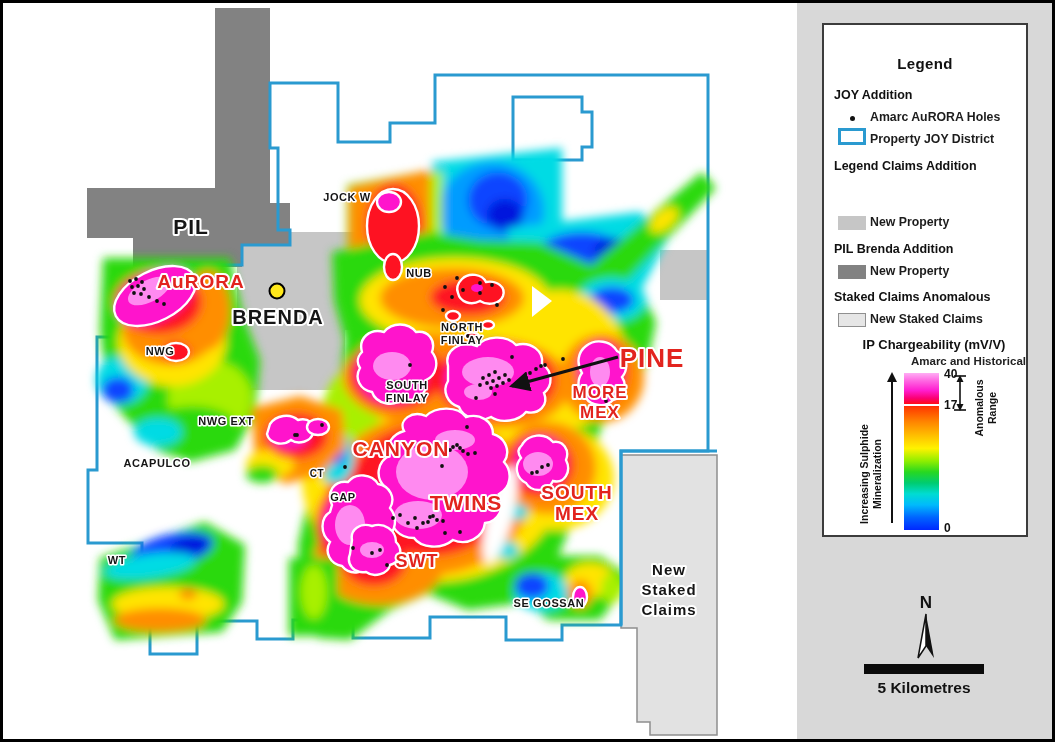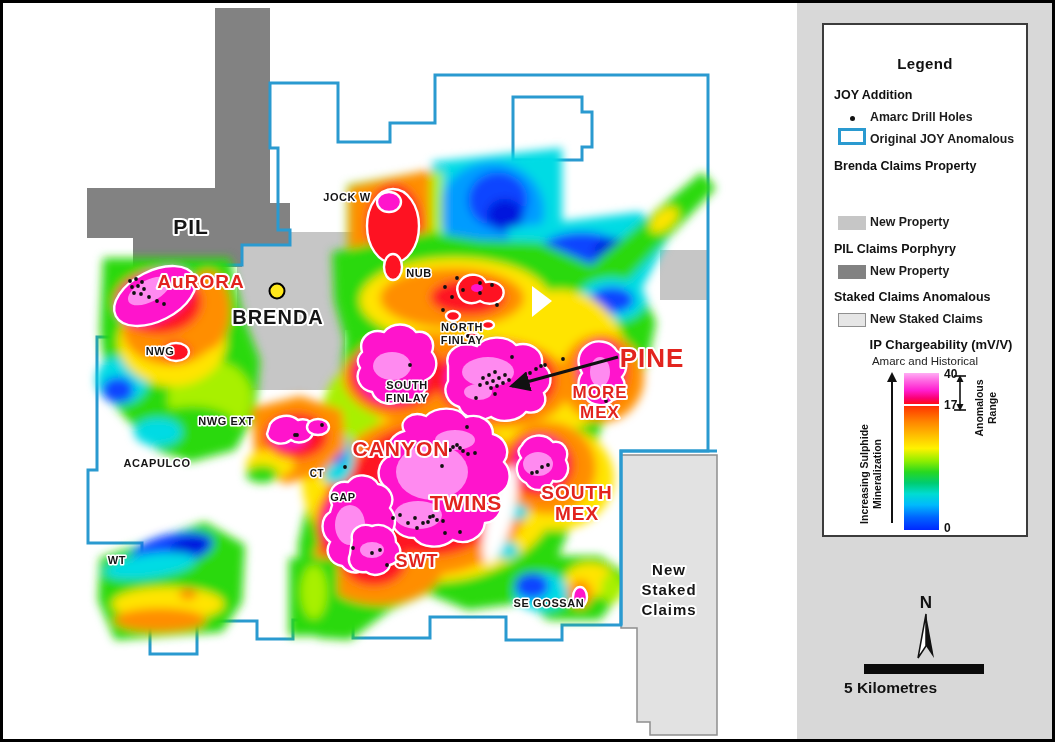--- a/index.html
+++ b/index.html
@@ -23,34 +23,34 @@
   .lg-row{position:absolute;left:10px;width:188px;display:flex;align-items:flex-start;}
   .sw-col{width:36px;flex:0 0 36px;display:flex;justify-content:center;align-items:center;min-height:16px;}
   .lg-lab{font-size:12.3px;font-weight:600;color:#1c1c1c;line-height:15px;}
   .sw-dot{width:5px;height:5px;border-radius:50%;background:#111;}
   .sw-joy{width:28px;height:17px;background:#fff;border:3px solid #2a9ad0;}
   .sw-dep{width:11px;height:11px;border-radius:50%;background:#ffe81a;border:1.6px solid #000;}
   .sw-brenda{width:28px;height:14px;background:#c6c6c6;}
   .sw-pil{width:28px;height:14px;background:#828282;}
   .sw-staked{width:28px;height:14px;background:#e6e6e6;border:1px solid #909090;}
 
-  .cb-title{position:absolute;top:312px;left:16px;width:100%;text-align:center;font-size:13px;font-weight:800;color:#111;}
-  .cb-sub{position:absolute;top:330px;left:0;width:100%;text-align:center;font-size:11.5px;font-weight:400;color:#222;}
+  .cb-title{position:absolute;top:312px;left:9px;width:100%;text-align:center;font-size:13px;font-weight:800;color:#111;}
+  .cb-sub{position:absolute;top:330px;left:0;width:100%;text-align:right;font-size:11.5px;font-weight:700;color:#222;}
   .cb-bar{position:absolute;left:80px;top:348px;width:35px;height:157px;
     background:linear-gradient(180deg,#ffaef4 0%,#ff66e2 5%,#ff1ed0 11%,#fb0074 16%,#ff0a1c 19.5%,#ff3c00 22%,#ff8400 31%,#ffc000 40%,#fff200 48%,#90ee00 56%,#28d820 63%,#00cc70 70%,#00dcd2 77%,#00bafc 84%,#0064ff 92%,#0028ff 100%);}
   .cb-14line{position:absolute;left:0;top:31px;width:100%;height:2px;background:#fff;}
   .cb-tick{position:absolute;left:120px;font-size:12px;font-weight:800;color:#111;}
   .arrow-line{position:absolute;left:67px;top:356px;width:2px;height:142px;background:#111;}
   .arrow-head{position:absolute;left:63px;top:347px;width:0;height:0;border-left:5px solid transparent;border-right:5px solid transparent;border-bottom:10px solid #111;}
   .rot-left{position:absolute;left:-28px;top:436px;width:150px;transform:rotate(-90deg);text-align:center;font-size:10.5px;font-weight:800;color:#111;line-height:13px;}
   .rot-right{position:absolute;left:107px;top:370px;width:110px;transform:rotate(-90deg);text-align:center;font-size:10.5px;font-weight:800;color:#111;line-height:13px;}
 
   .compass{position:absolute;left:103px;top:589px;}
   .scalebar{position:absolute;left:67px;top:661px;width:120px;height:10px;background:#0b0b0b;}
-  .scalelab{position:absolute;left:47px;top:676px;width:160px;text-align:left;font-size:15.5px;font-weight:600;color:#111;}
+  .scalelab{position:absolute;left:47px;top:676px;width:160px;text-align:center;font-size:15.5px;font-weight:600;color:#111;}
 </style>
 </head>
 <body>
 
 <div class="stage">
   <div class="map-area"></div>
   <div class="panel"></div>
 
   <svg id="map" viewBox="0 0 1055 742">
     <defs>
@@ -325,38 +325,38 @@
   </svg>
 
   <div class="legend-box">
     <div class="lg-title">Legend</div>
 
     <div class="lg-head" style="top:63px">JOY Addition</div>
     <div class="lg-row" style="top:85px">
       <div class="sw-col">
           <span class="sw-dot"></span>
         </div>
-      <div class="lg-lab">Amarc Drill Holes</div>
+      <div class="lg-lab">Amarc AuRORA Holes</div>
     </div>
     <div class="lg-row" style="top:103px">
       <div class="sw-col">
           <span class="sw-joy"></span>
         </div>
-      <div class="lg-lab" style="padding-top:4px">Original JOY Anomalous</div>
-    </div>
-
-    <div class="lg-head" style="top:134px">Brenda Claims Property</div>
+      <div class="lg-lab" style="padding-top:4px">Property JOY District</div>
+    </div>
+
+    <div class="lg-head" style="top:134px">Legend Claims Addition</div>
     <div class="lg-row" style="top:190px">
       <div class="sw-col">
           <span class="sw-brenda"></span>
         </div>
       <div class="lg-lab">New Property</div>
     </div>
 
-    <div class="lg-head" style="top:217px">PIL Claims Porphyry</div>
+    <div class="lg-head" style="top:217px">PIL Brenda Addition</div>
     <div class="lg-row" style="top:239px">
       <div class="sw-col">
           <span class="sw-pil"></span>
         </div>
       <div class="lg-lab">New Property</div>
     </div>
 
     <div class="lg-head" style="top:265px">Staked Claims Anomalous</div>
     <div class="lg-row" style="top:287px">
       <div class="sw-col">

